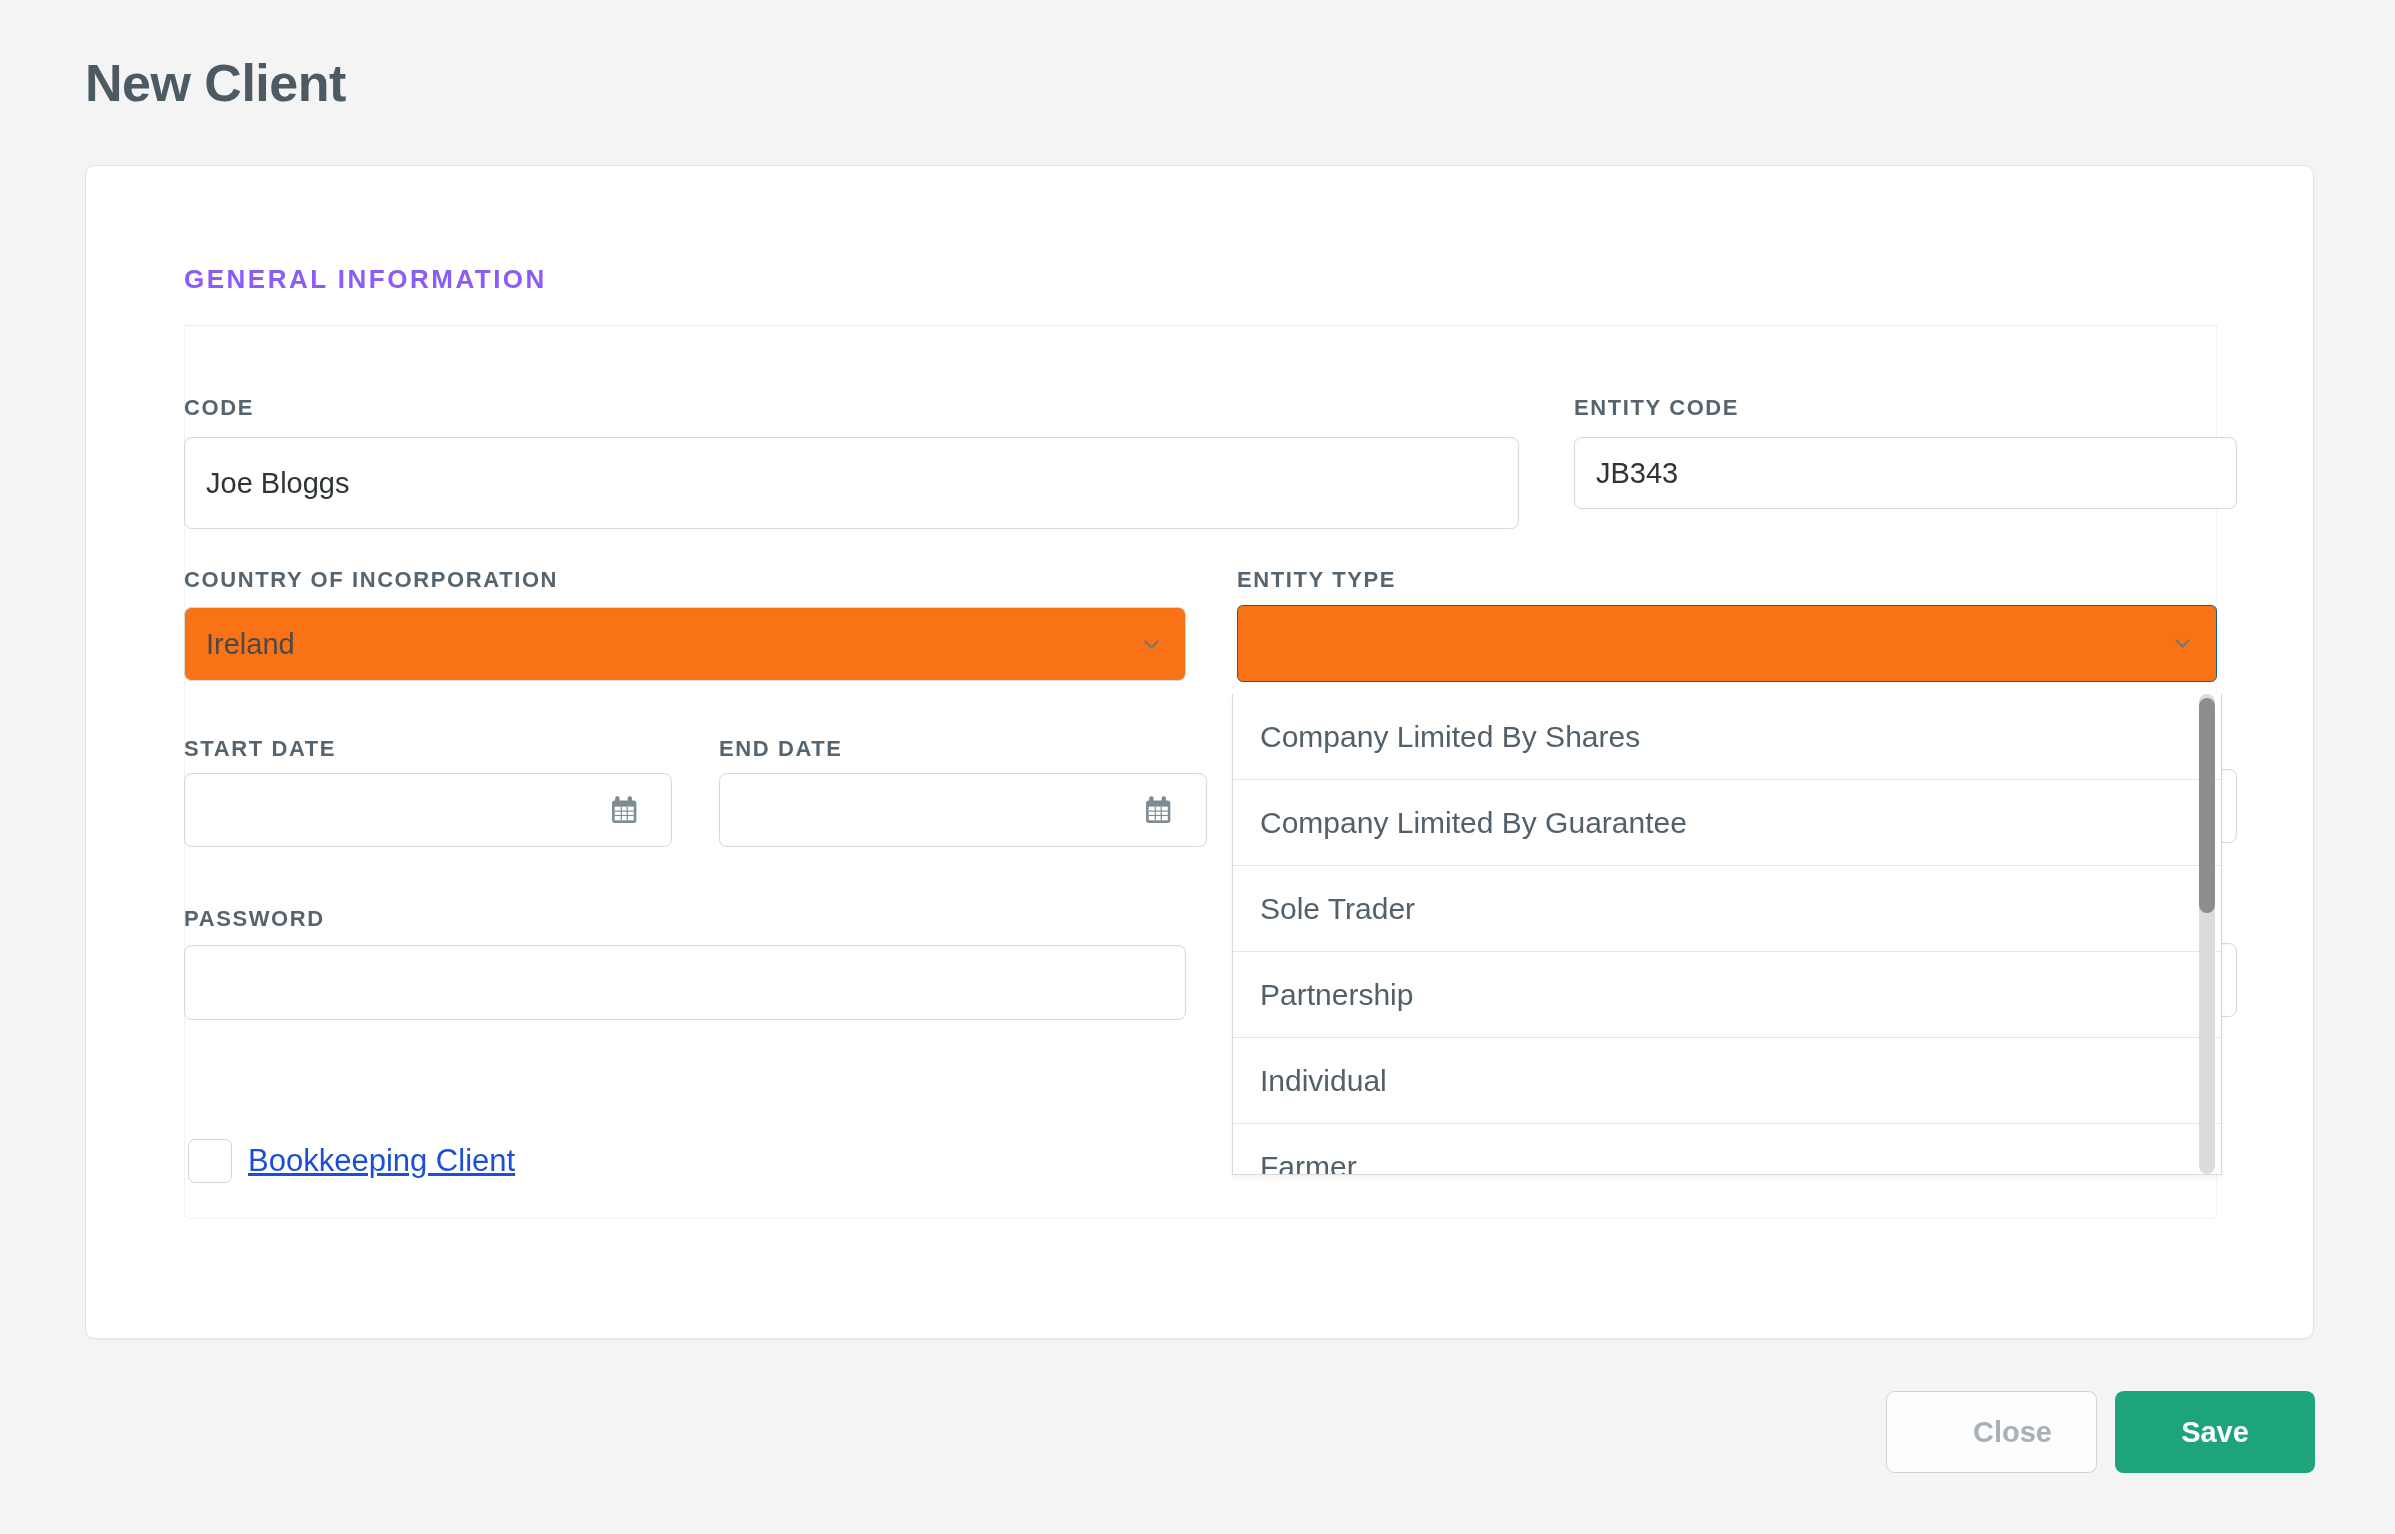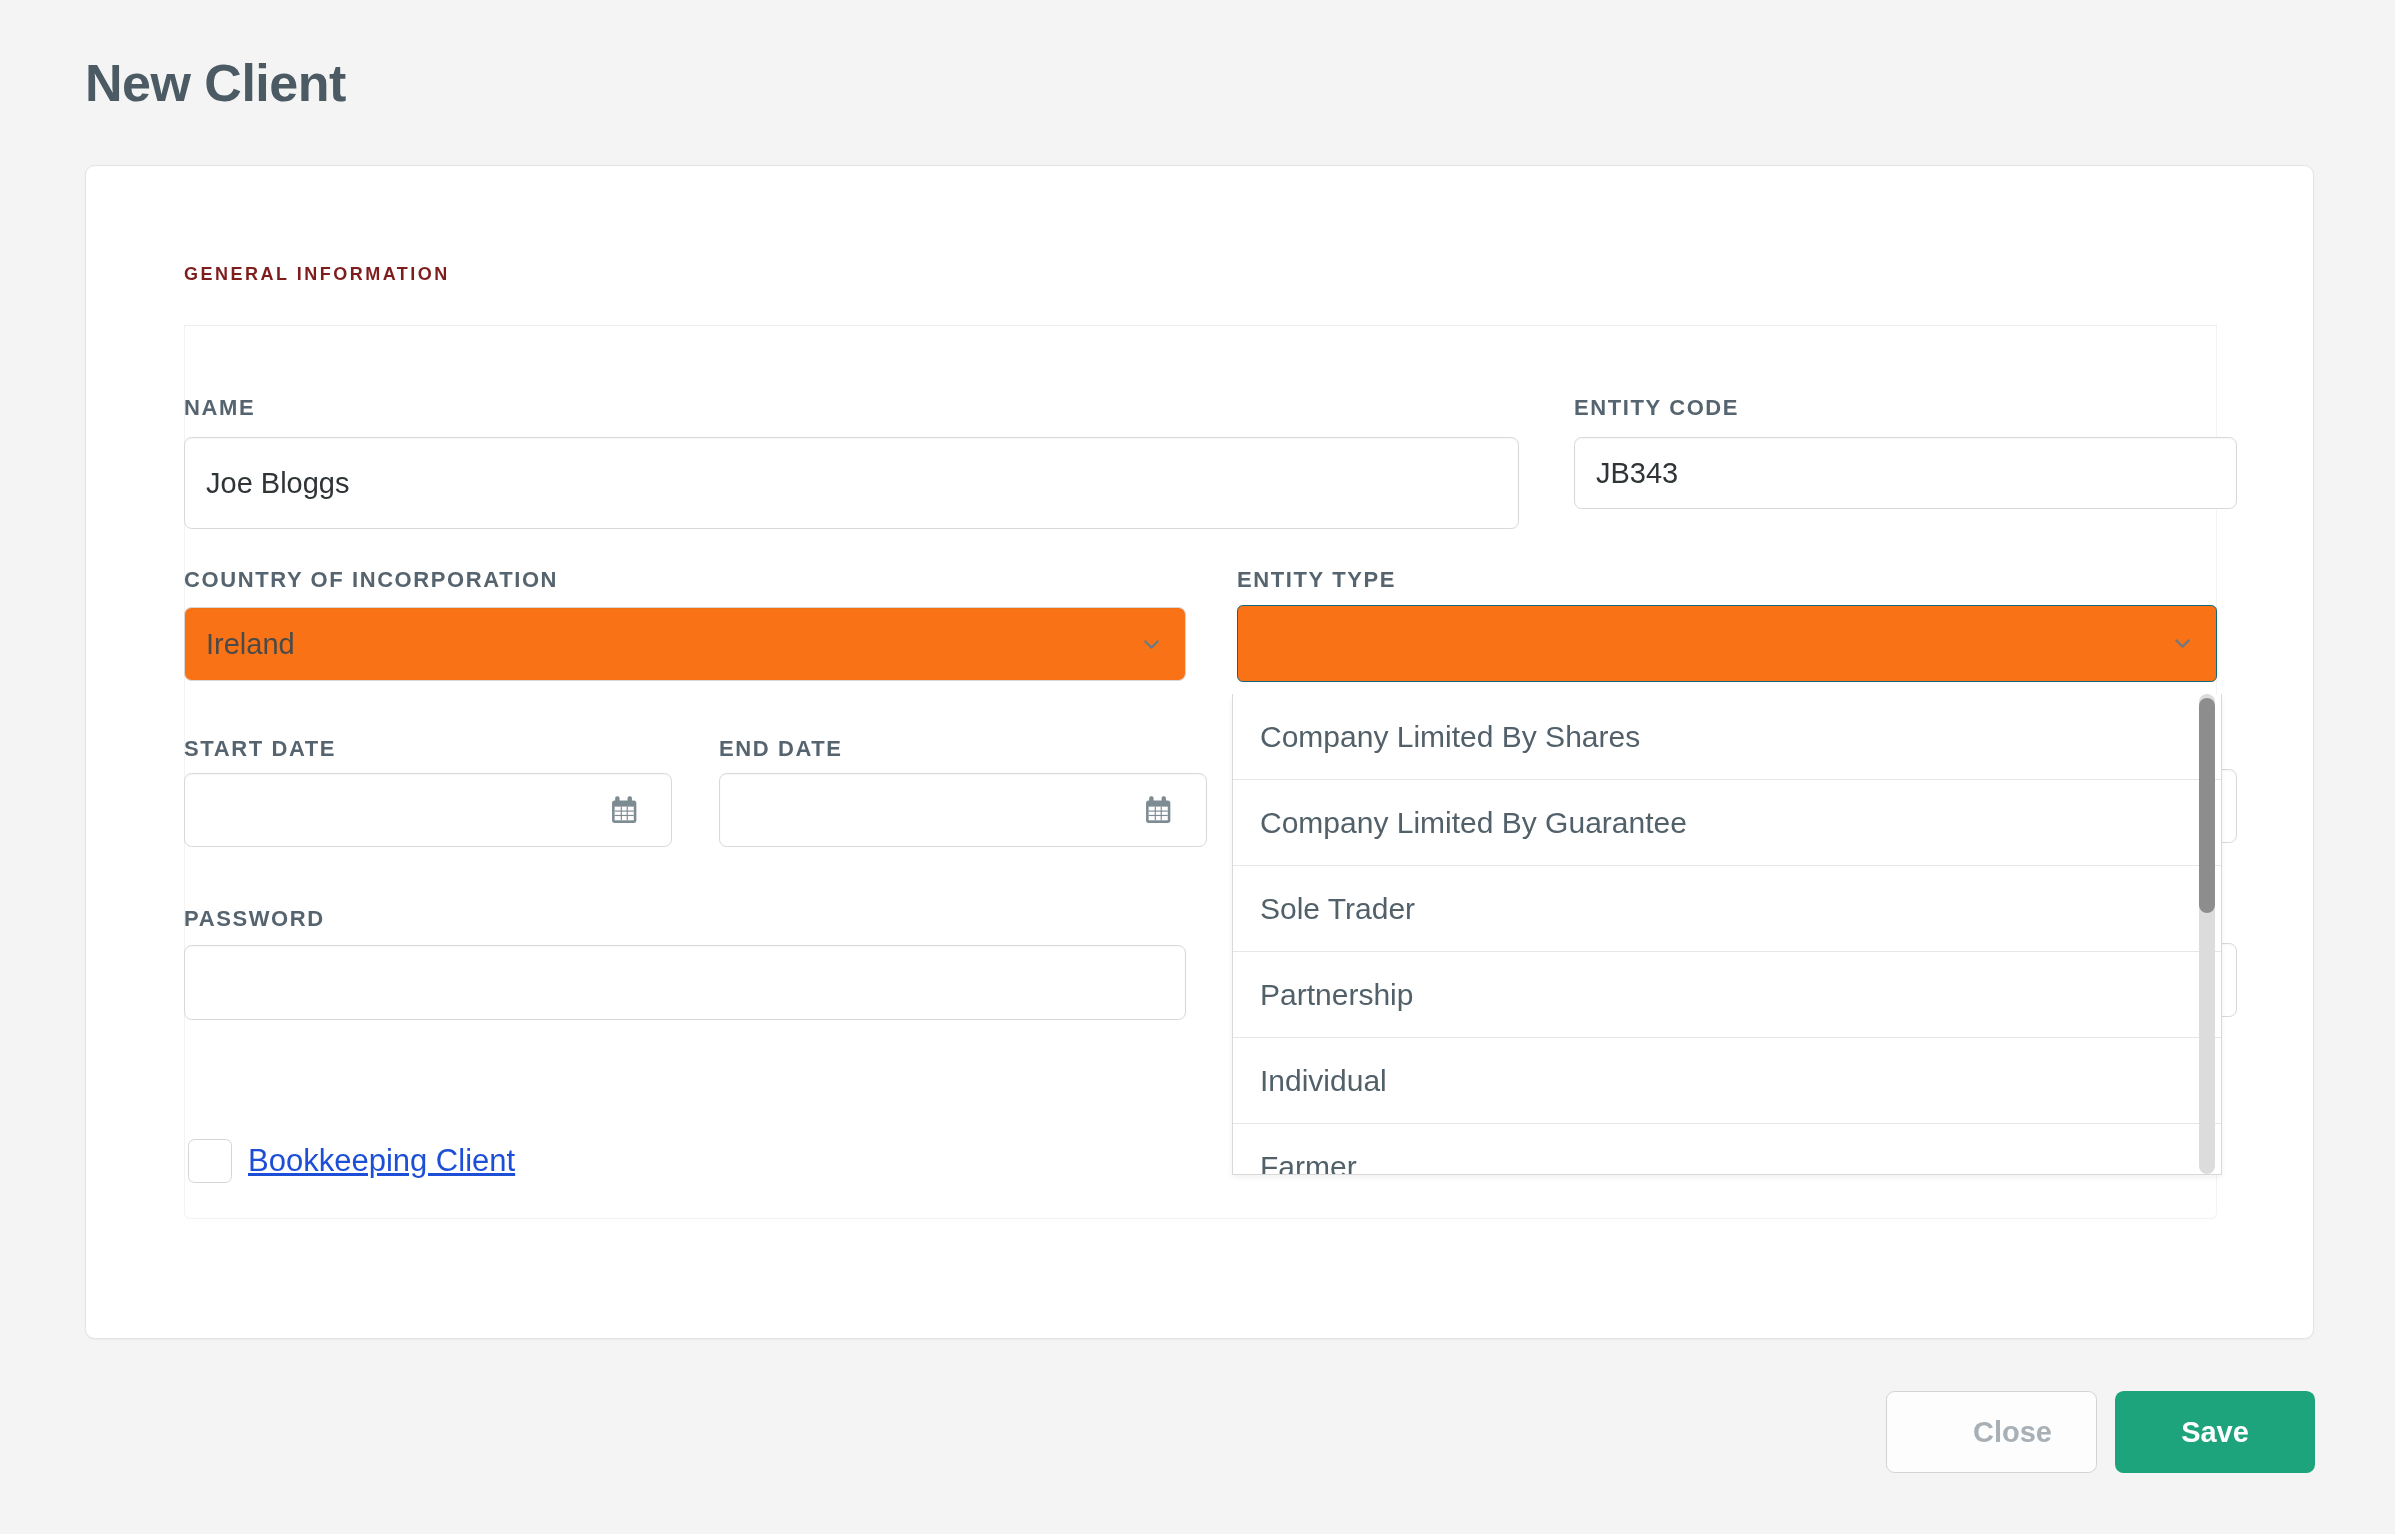--- a/index.html
+++ b/index.html
@@ -41,24 +41,24 @@
     border: 1px solid #e3e3e3;
     border-radius: 9.6px;
     box-shadow: 0 1px 1.9px rgba(0,0,0,0.035);
   }
 
   
   .section-title {
     position: absolute;
     left: 184px;
     top: 264px;
-    font-size: 18px;
+    font-size: 26px;
     font-weight: bold;
     letter-spacing: 2.5px;
-    color: #7f1d1d;
+    color: #8b5cf6;
   }
   .section-rule {
     position: absolute;
     left: 184px;
     top: 325px;
     width: 2033px;
     height: 1px;
     background: #ececec;
   }
 
@@ -213,21 +213,21 @@
 <div class="page">
 
   <div class="page-title">New Client</div>
 
   <div class="card"></div>
 
   <div class="section-title">GENERAL INFORMATION</div>
   <div class="section-rule"></div>
   <div class="form-wrap"></div>
 
-  <div class="lbl" style="left:184px; top:395px;">NAME</div>
+  <div class="lbl" style="left:184px; top:395px;">CODE</div>
   <input class="inp inp-shadow" type="text" style="left: 184px; top: 437px; width: 1335px; height: 92px;" value="Joe Bloggs">
 
   <div class="lbl" style="left:1574px; top:395px;">ENTITY CODE</div>
   <input class="inp inp-shadow" type="text" style="left: 1574px; top: 437px; width: 663px; height: 72px;" value="JB343">
 
   <div class="lbl" style="left:184px; top:567px;">COUNTRY OF INCORPORATION</div>
   <div class="sel inp-shadow" style="left:184px; top:607px; width:1002px; height:74px;">
     <span class="sel-val">Ireland</span>
     <span class="chev">
       <svg width="25" height="25" viewBox="0 0 24 24" fill="none" stroke="currentColor" stroke-width="2.1" stroke-linecap="round" stroke-linejoin="round">

